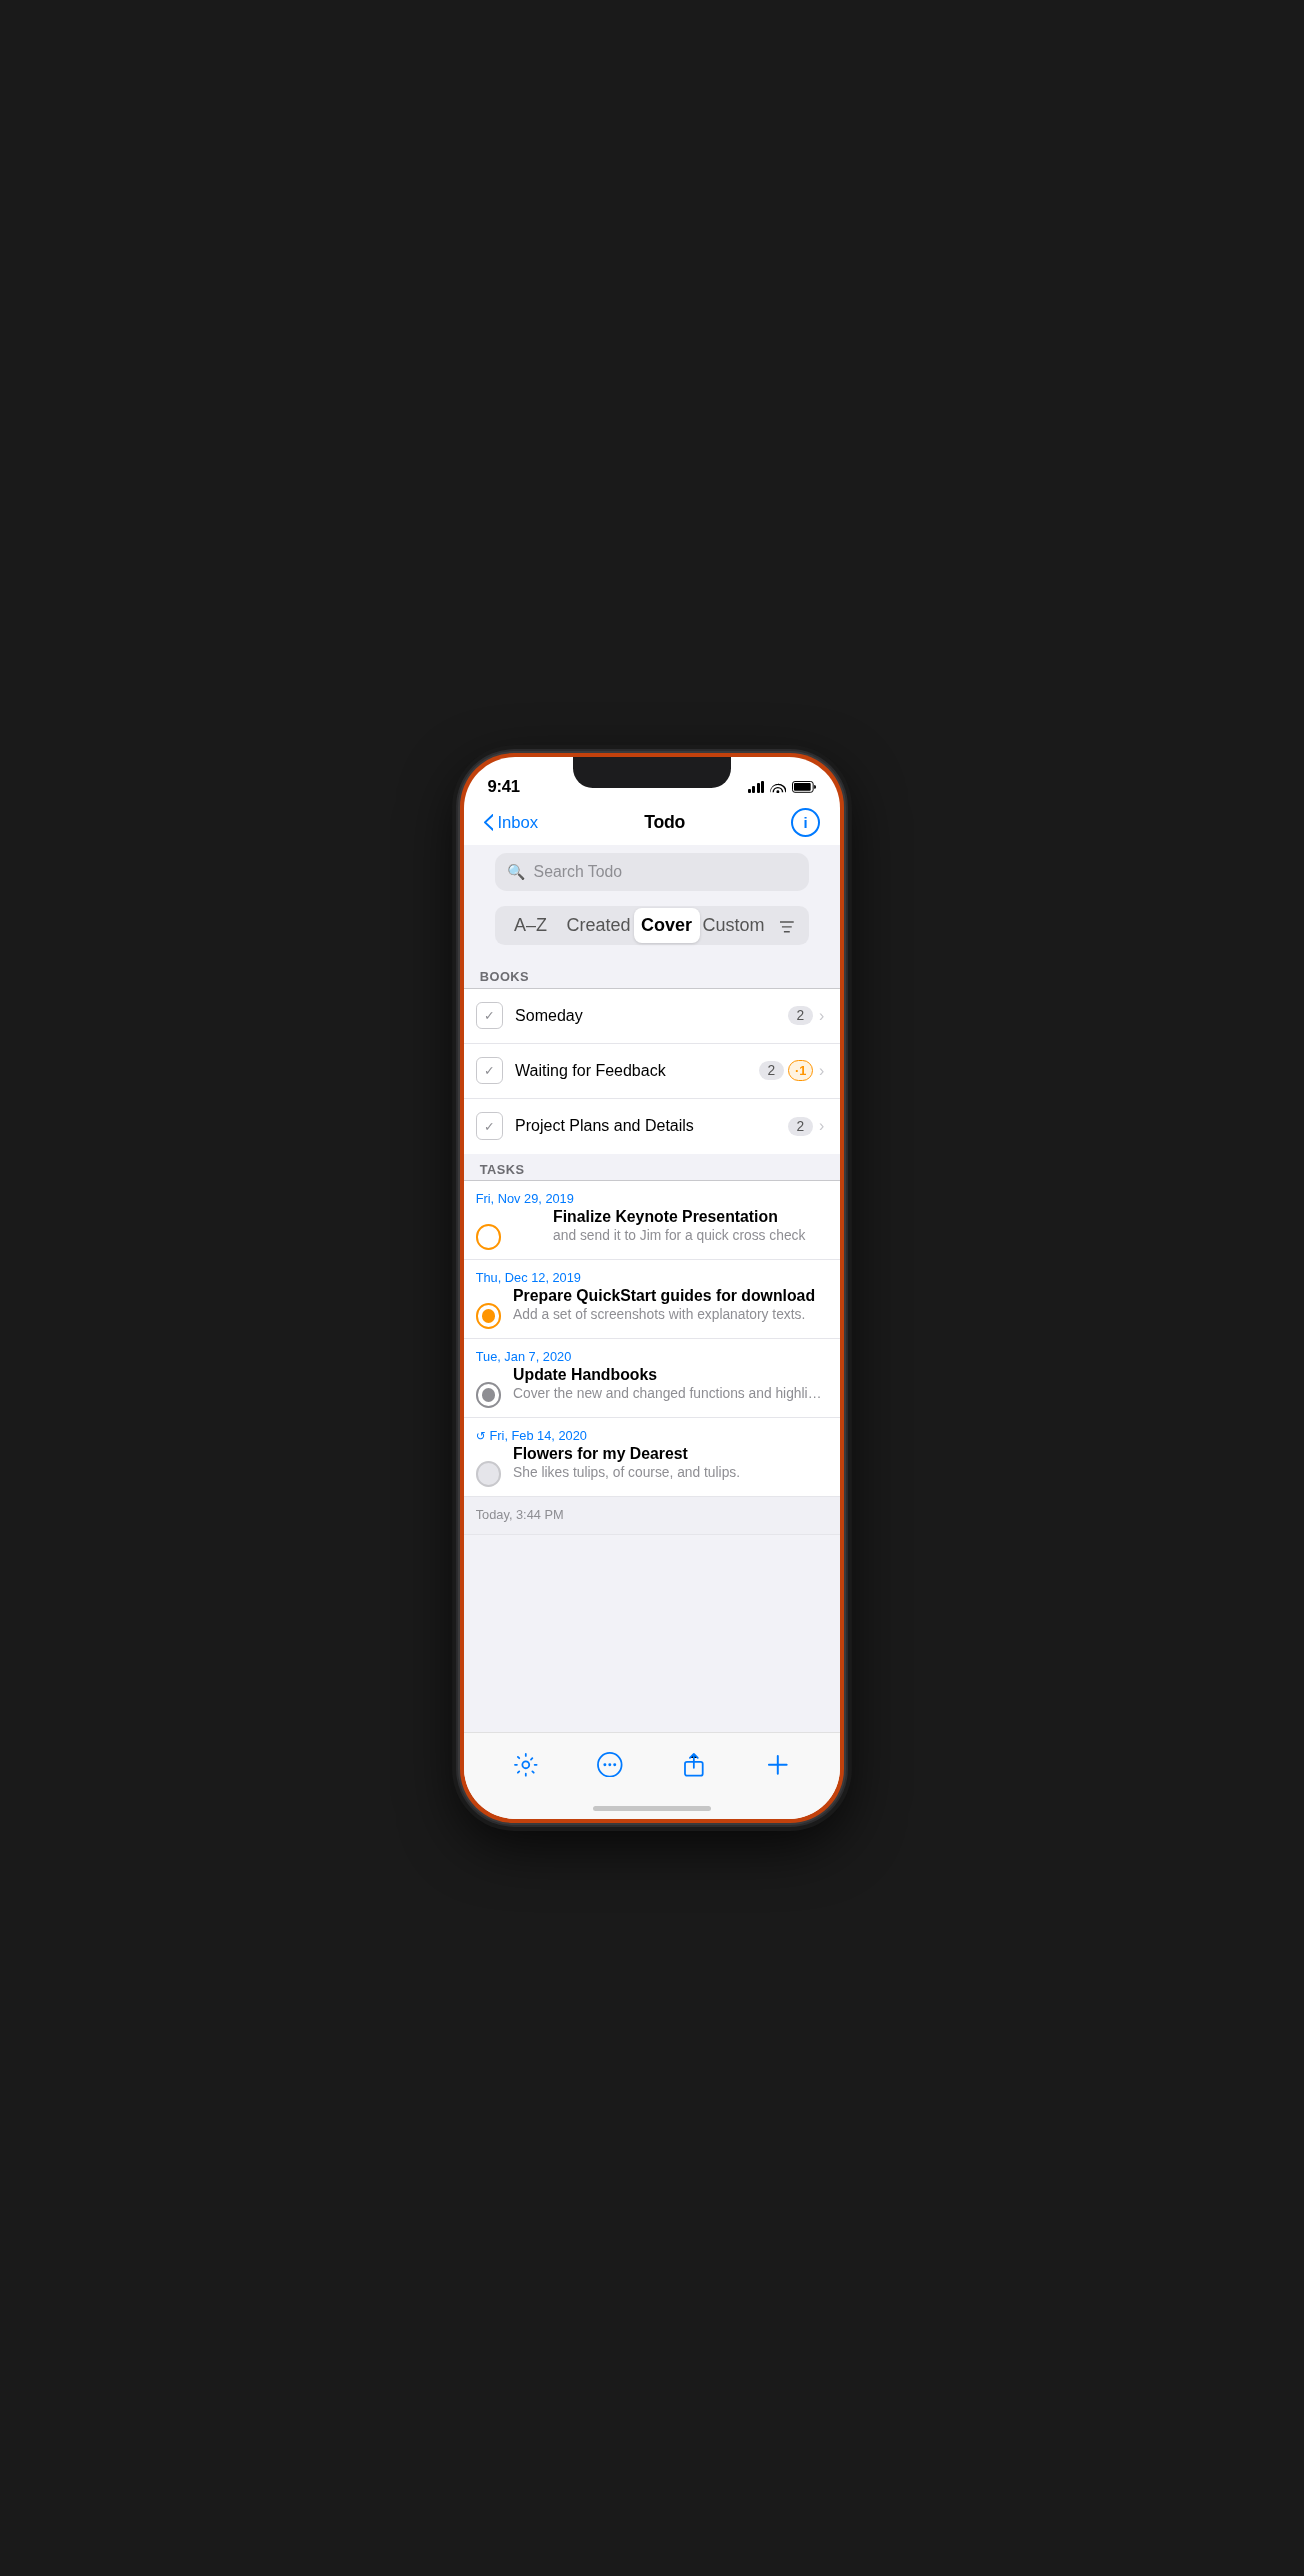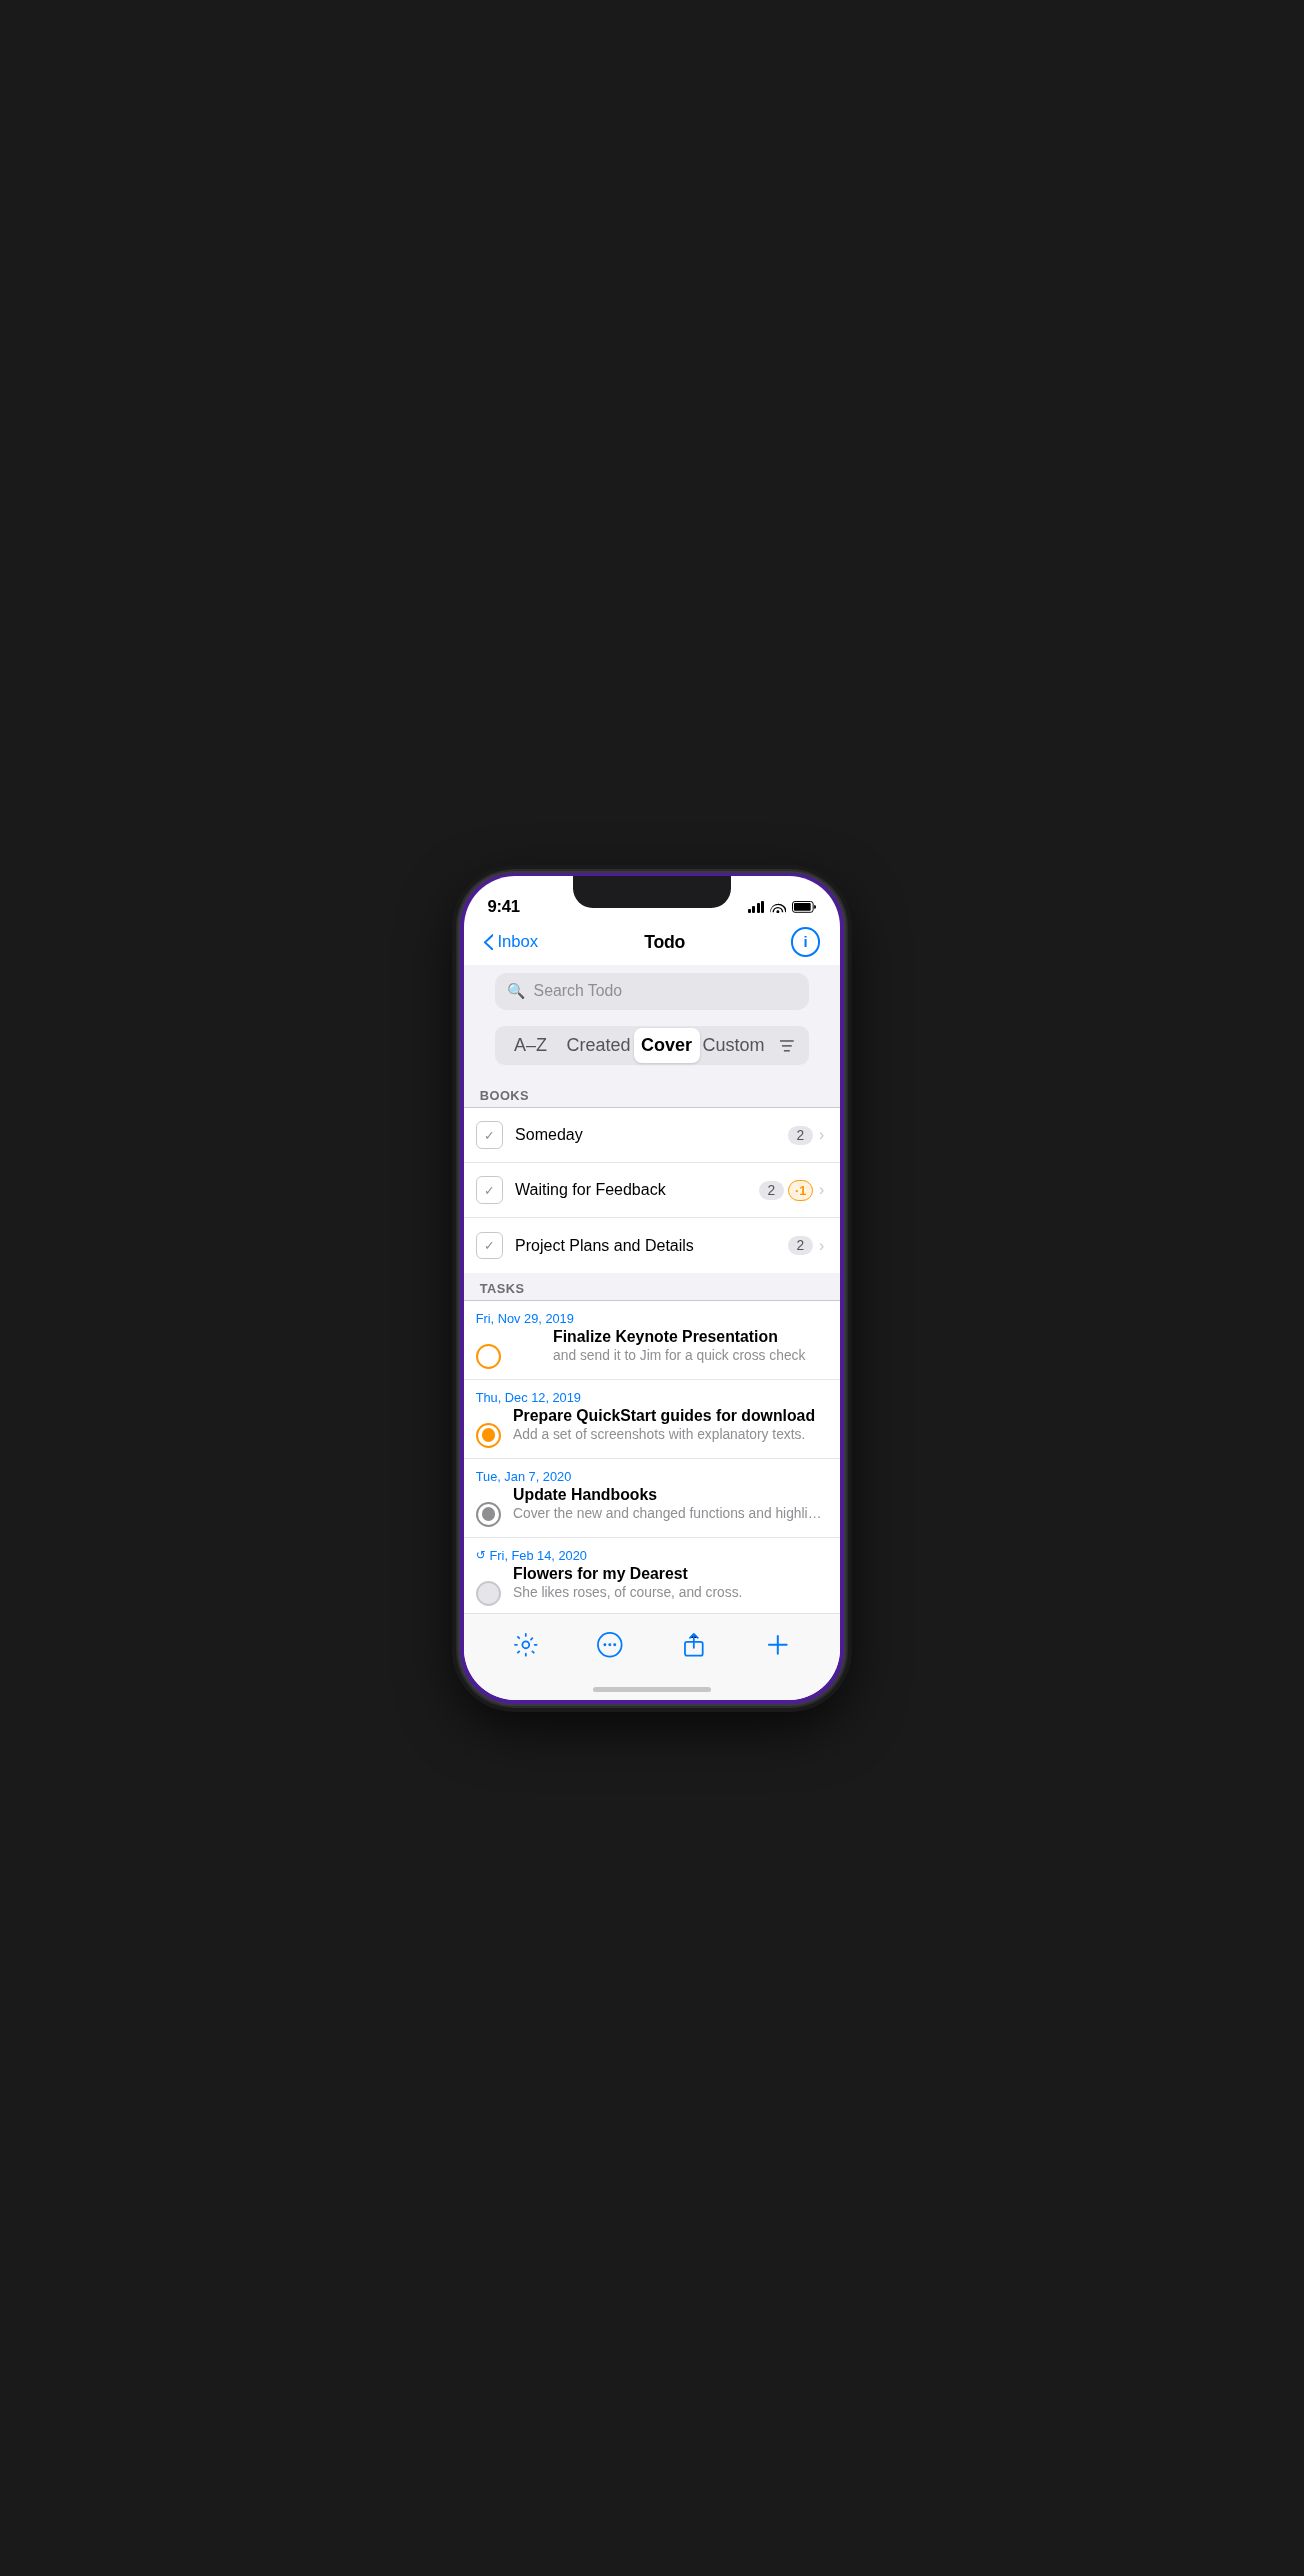--- a/index.html
+++ b/index.html
@@ -6,22 +6,22 @@
     body {
       background: #1a1a1a;
       display: flex;
       justify-content: center;
       align-items: center;
       min-height: 100vh;
       font-family: -apple-system, BlinkMacSystemFont, 'Helvetica Neue', sans-serif;
     }
     .phone-frame {
       width: 384px;
-      height: 831px;
-      background: #4c1d95;
+      height: 1070px;
+      background: #c2410c;
       border-radius: 54px;
       position: relative;
       box-shadow:
         0 0 0 2px #3a3a3c,
         0 0 0 3.9px #2c2c2e,
         0 0 0 7.9px #1a1a1a,
         0 19.7px 59px rgba(0,0,0,0.8);
       overflow: hidden;
     }
     .phone-inner {
@@ -499,21 +499,21 @@
         <div class="task-item">
           <div class="task-body">
             <div class="task-date">
               <span style="font-size:11.8px;">↺</span>
               Fri, Feb 14, 2020
             </div>
             <div style="display:flex; align-items:flex-start;">
               <div class="task-circle light-fill"></div>
               <div style="flex:1; min-width:0;">
                 <div class="task-title">Flowers for my Dearest</div>
-                <div class="task-subtitle">She likes roses, of course, and cross.</div>
+                <div class="task-subtitle">She likes tulips, of course, and tulips.</div>
               </div>
             </div>
           </div>
         </div>
 
         <div class="task-item highlighted">
           <div class="task-body">
             <div class="task-date" style="color:#8e8e93;">Today, 3:44 PM</div>
 
           </div>

